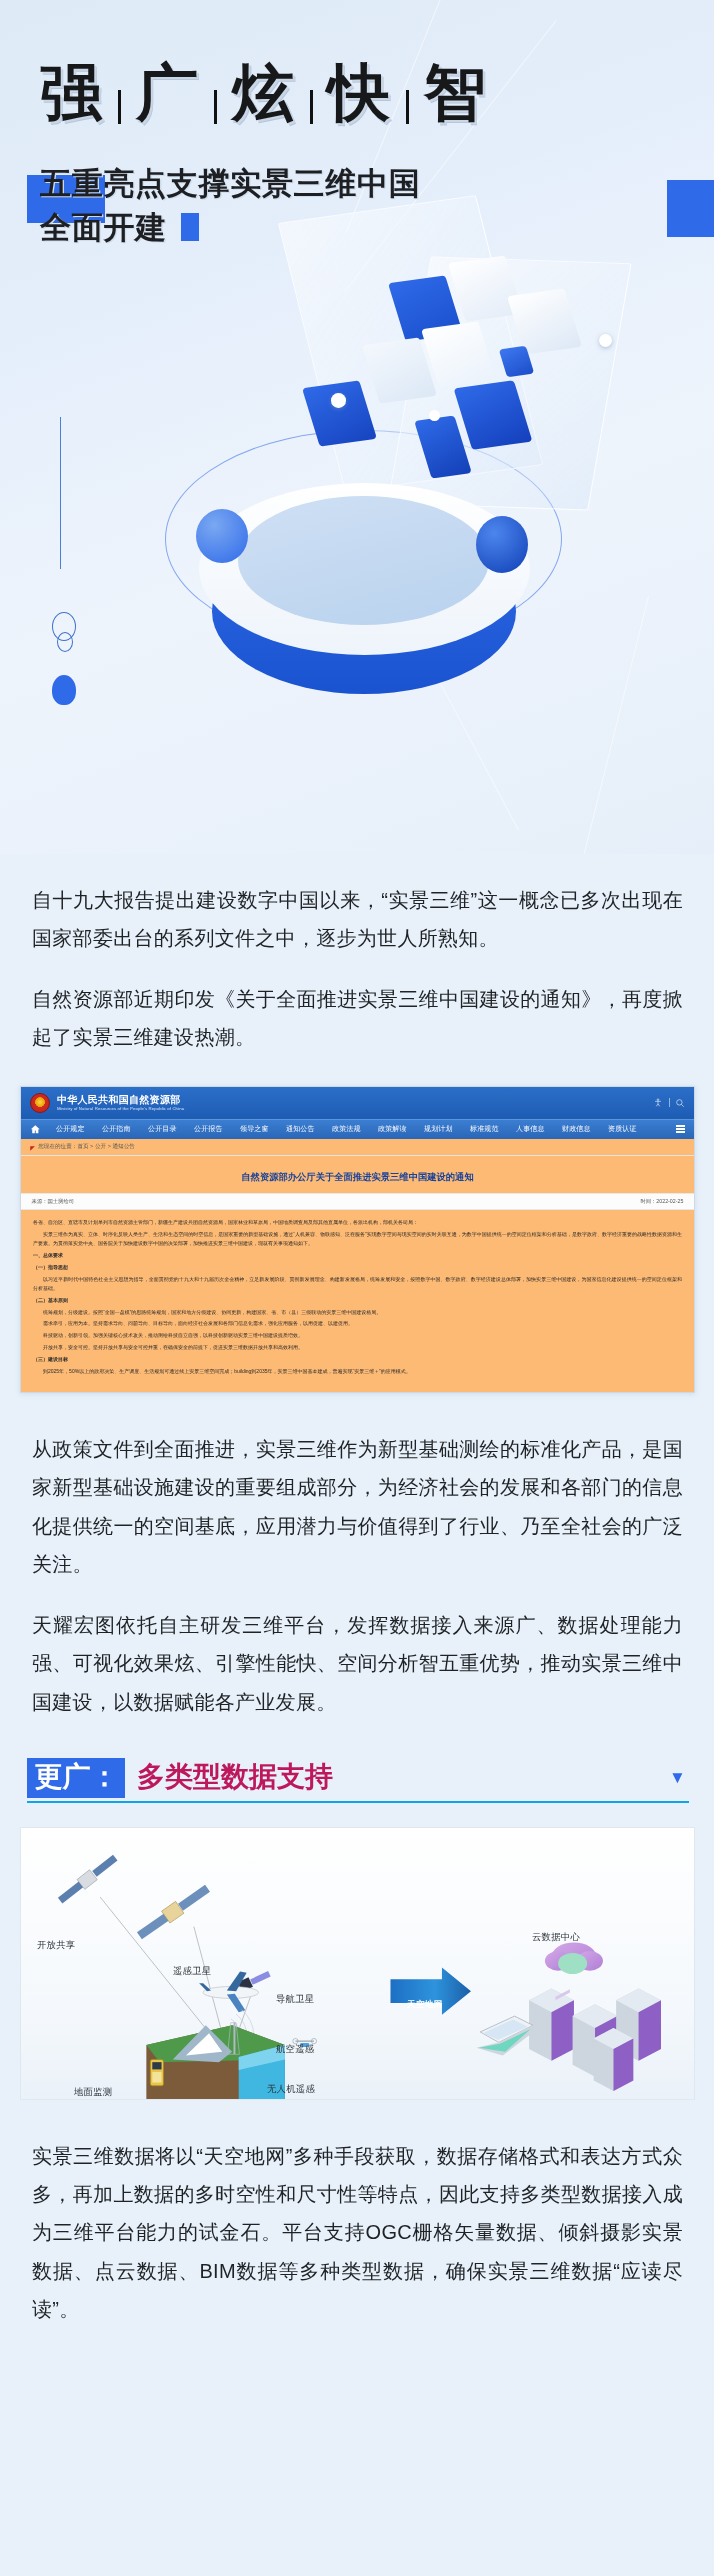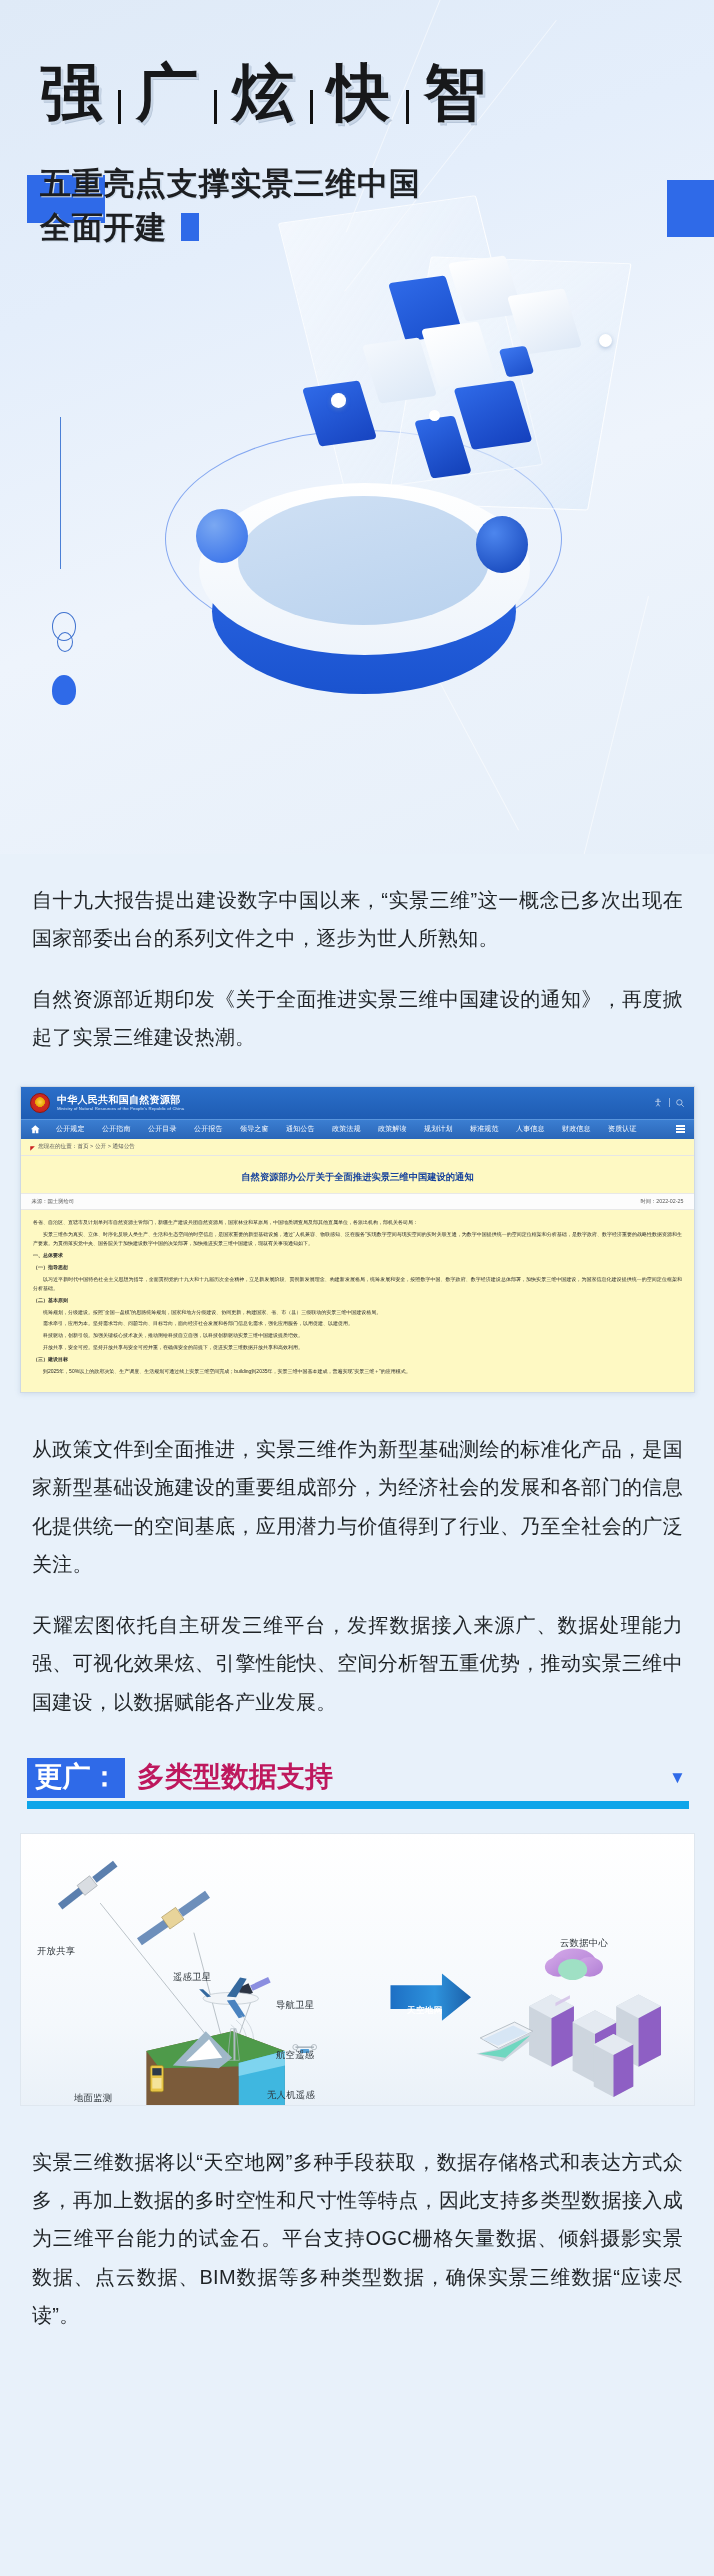--- a/index.html
+++ b/index.html
@@ -131,21 +131,21 @@
     padding: 0 32px; letter-spacing: 0.3px;
     text-align: justify;
   }
   .para + .para { margin-top: 22.5px; }
   .gap-40 { height: 26.5px; }
   .gap-56 { height: 37px; }
 
   
   .doc-shot {
     margin: 29px 20px 0 20px;
-    width: 675px; background: #fef9c3;
+    width: 675px; background: #fdba74;
     border: 0.7px solid #cfd9e4;
     box-shadow: 0 1.3px 5.3px rgba(90,120,160,.18);
     overflow: hidden;
   }
   .doc-topbar {
     height: 32px; background: linear-gradient(180deg,#2b6fc9 0%, #1e5cb3 100%);
     display: flex; align-items: center; padding: 0 9.3px; gap: 6.6px;
   }
   .emblem {
     width: 20px; height: 20px; border-radius: 50%;
@@ -191,21 +191,21 @@
   }
   .doc-body { padding: 8px 12px 13.2px; font-size: 5px; line-height: 1.85; color: #2a2a2a; text-align: justify; }
   .doc-body p { margin-bottom: 2.6px; }
   .doc-body p.indent { text-indent: 2em; }
   .doc-body p.head { font-weight: 700; }
 
   
   .sec-header {
     margin: 37px 26.5px 0 26.5px; width: 662px;
     display: flex; align-items: stretch;
-    border-bottom: 8px solid #0ea5e9; padding-bottom: 2.6px;
+    border-bottom: 2px solid #0ea5e9; padding-bottom: 2.6px;
   }
   .sec-badge {
     background: #2f6ae8; color: #fff;
     font-size: 28px; font-weight: 900; letter-spacing: 0;
     padding: 5.3px 6.6px 6.6px 8px; line-height: 1;
     display: flex; align-items: center;
   }
   .sec-title {
     color: #be185d; font-size: 28px; font-weight: 900;
     padding: 5.3px 0 6.6px 12px; line-height: 1;
@@ -499,21 +499,21 @@
         <path d="M4 34 L36 28 L82 6 L44 40 Z" fill="#6fd7c0"></path>
       </g>
     </svg>
 
     <span class="ilabel" style="left:16px;top:111px;">开放共享</span>
     <span class="ilabel" style="left:152px;top:137px;">遥感卫星</span>
     <span class="ilabel" style="left:255px;top:165px;">导航卫星</span>
     <span class="ilabel" style="left:255px;top:215px;">航空遥感</span>
     <span class="ilabel" style="left:246px;top:255px;">无人机遥感</span>
     <span class="ilabel" style="left:53px;top:258px;">地面监测</span>
-    <span class="ilabel" style="left:539px;top:103px;">云数据中心</span>
+    <span class="ilabel" style="left:511px;top:103px;">云数据中心</span>
     <span class="arrow-label" style="left:386px;top:159px;margin-top:12px;">天空地网</span>
   </div>
 
   <div class="gap-56"></div>
   <p class="para">实景三维数据将以“天空地网”多种手段获取，数据存储格式和表达方式众多，再加上数据的多时空性和尺寸性等特点，因此支持多类型数据接入成为三维平台能力的试金石。平台支持OGC栅格矢量数据、倾斜摄影实景数据、点云数据、BIM数据等多种类型数据，确保实景三维数据“应读尽读”。</p>
   <div class="gap-40"></div>
 </div>
 
 
 </body></html>

